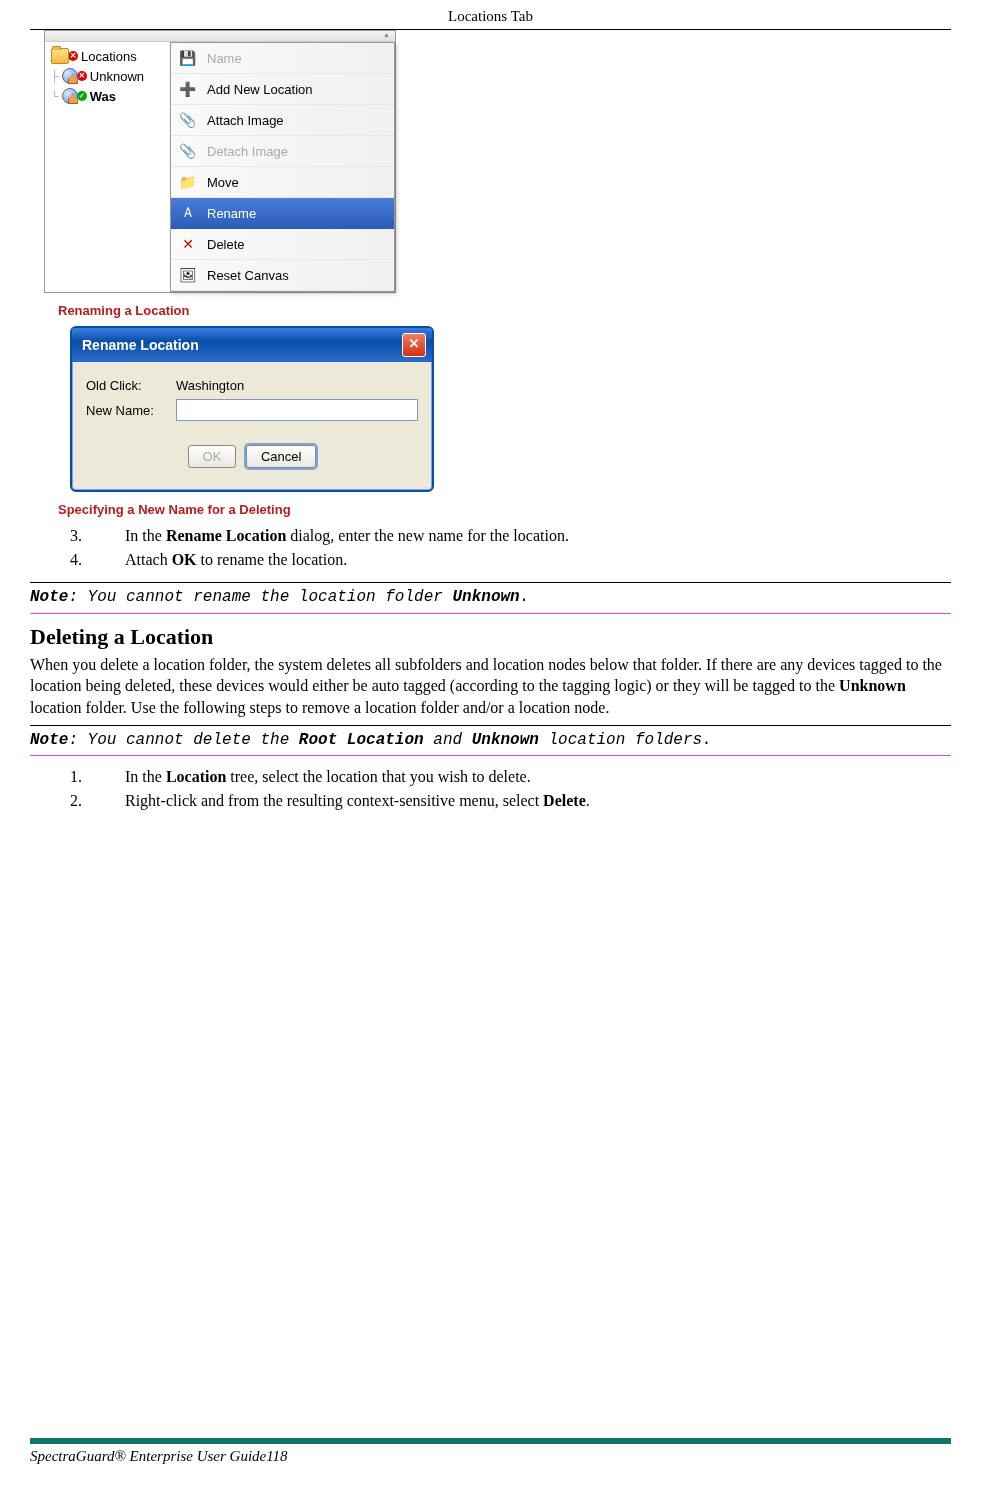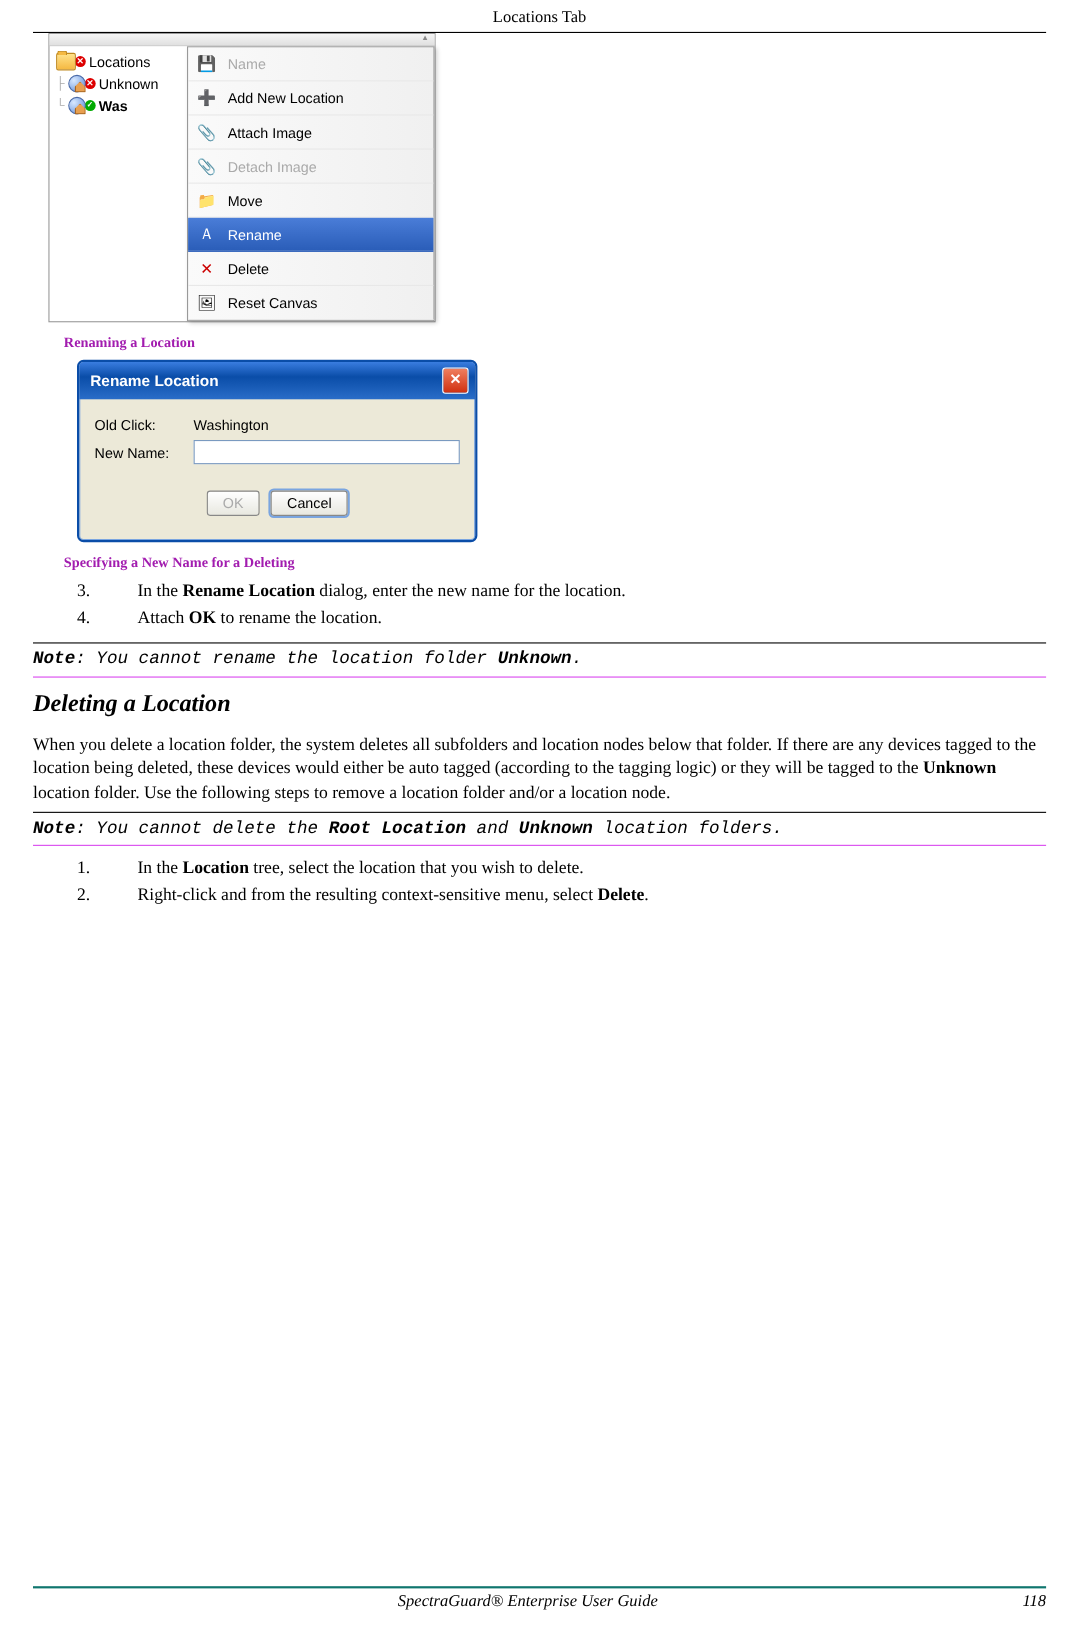--- a/index.html
+++ b/index.html
@@ -142,24 +142,24 @@
     border-bottom: 1px solid #2a5db8;
   }
   .menu-icon {
     width: 18px; height: 18px;
     display: flex;
     align-items: center;
     justify-content: center;
     font-size: 14px;
   }
   .caption {
-    font-family: Liberation Serif, serif;
+    font-family: Liberation Sans, sans-serif;
     font-size: 13px;
     font-weight: bold;
-    color: #a21caf;
+    color: #b91c1c;
     margin: 10px 0 8px 28px;
   }
   .dialog-figure {
     width: 360px;
     margin-left: 40px;
     border: 2px solid #0a4da8;
     border-radius: 6px;
     background: #ece9d8;
     font-family: Tahoma, Arial, sans-serif;
     font-size: 13px;
@@ -242,35 +242,34 @@
     margin: 6px 0 10px 0;
     font-style: italic;
     font-family: Liberation Mono, monospace;
   }
   .note-block b { font-style: italic; font-weight: bold; }
   .note-label { font-weight: bold; font-style: italic; }
   .section-heading {
     font-family: 'Palatino Linotype', Georgia, serif;
     font-size: 22px;
     font-weight: bold;
-    font-style: italic;
-    margin: 8px 0 15px 0;
+    margin: 8px 0 4px 0;
   }
   .footer {
     position: absolute;
     bottom: 28px;
     left: 30px;
     right: 30px;
-    border-top: 2px solid #0f766e;
+    border-top: 6px solid #0f766e;
     padding-top: 4px;
     font-family: 'Palatino Linotype', Georgia, serif;
     font-style: italic;
     font-size: 15px;
     display: flex;
-    justify-content: space-between;
+    justify-content: flex-start;
   }
 </style>
 </head>
 <body>
 
 <div class="page">
 
   <div class="header">Locations Tab</div>
 
   <div class="figure-container">

